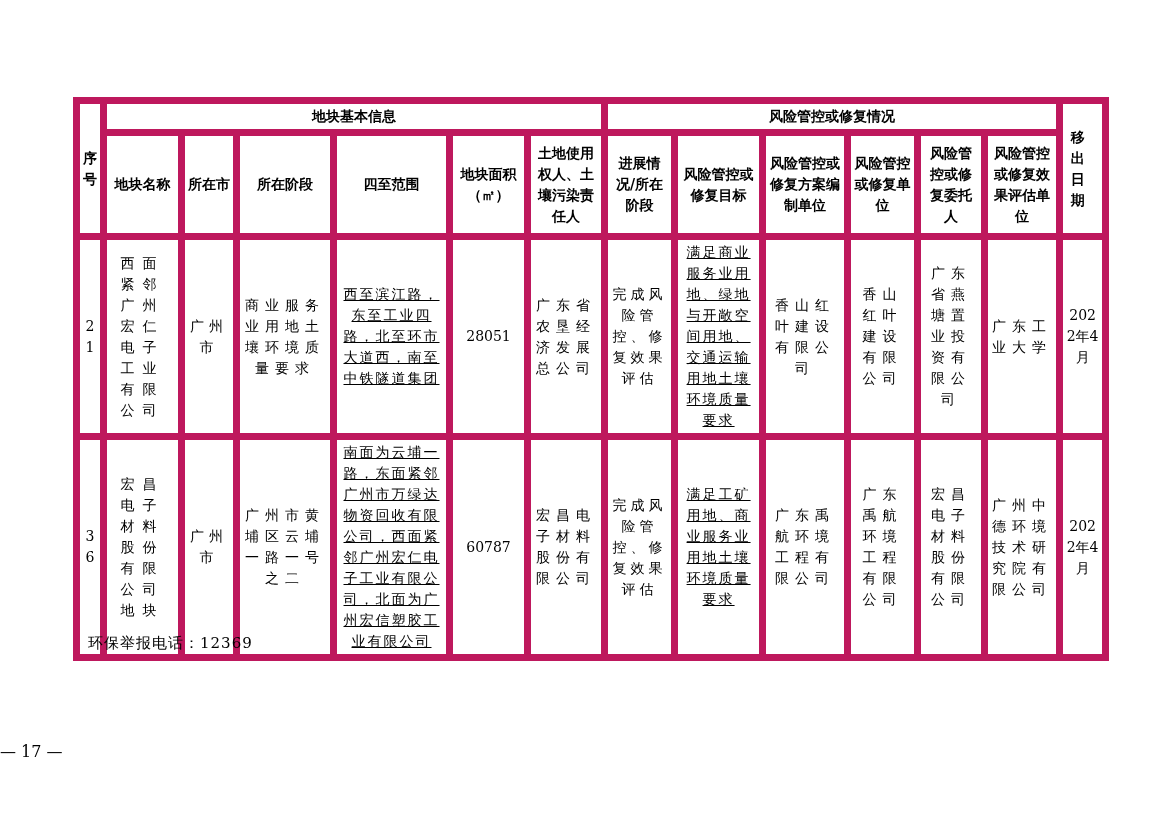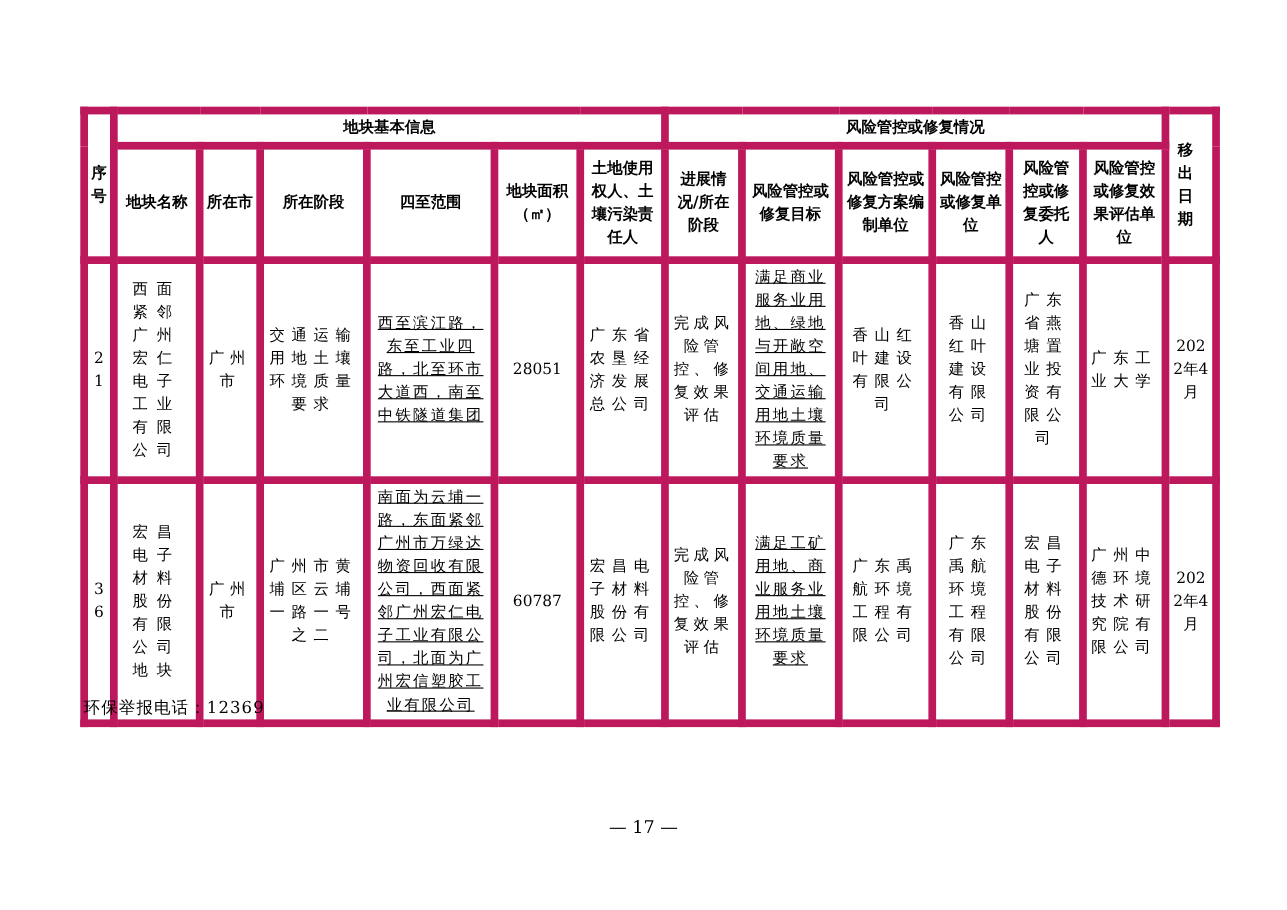--- a/index.html
+++ b/index.html
@@ -39,28 +39,27 @@
   tr.r-35     { height: 168px; }
   tr.r-36     { height: 211px; }
   
   .ls8 { letter-spacing: 8px; }
   .ls6 { letter-spacing: 6px; }
   .ls5 { letter-spacing: 5px; margin-top: 32px; }
   .ls4 { letter-spacing: 4px; }
   .ls2 { letter-spacing: 2px; text-decoration: underline; }
   .ls10 { letter-spacing: 10px; }
   .footer-note {
-    position: absolute; left: 76px; top: 634px;
+    position: absolute; left: 88px; top: 634px;
     font-size: 15px;
     letter-spacing: 1px;
   }
   .page-number {
     position: absolute; left: 0; top: 742px;
     width: 100%;
-    text-align: center;
     font-size: 16px;
   }
 </style>
 </head>
 <body>
 
 <div class="page">
 
   <table class="parcels">
     <colgroup>
@@ -100,21 +99,21 @@
       <th>风险管控或修复方案编制单位</th>
       <th>风险管控或修复单位</th>
       <th>风险管控或修复委托人</th>
       <th>风险管控或修复效果评估单位</th>
     </tr>
 
     <tr class="r-35">
       <td>21</td>
       <td class="ls8">西面紧邻广州宏仁电子工业有限公司</td>
       <td class="ls5">广州市</td>
-      <td class="ls6">交通运输用地土壤环境质量要求</td>
+      <td class="ls6">商业服务业用地土壤环境质量要求</td>
       <td class="ls2">西至滨江路，东至工业四路，北至环市大道西，南至中铁隧道集团</td>
       <td>28051</td>
       <td class="ls6">广东省农垦经济发展总公司</td>
       <td class="ls4">完成风险管控、修复效果评估</td>
       <td class="ls2">满足商业服务业用地、绿地与开敞空间用地、交通运输用地土壤环境质量要求</td>
       <td class="ls6">香山红叶建设有限公司</td>
       <td class="ls6">香山红叶建设有限公司</td>
       <td class="ls6">广东省燕塘置业投资有限公司</td>
       <td class="ls6">广东工业大学</td>
       <td>2022年4月</td>

